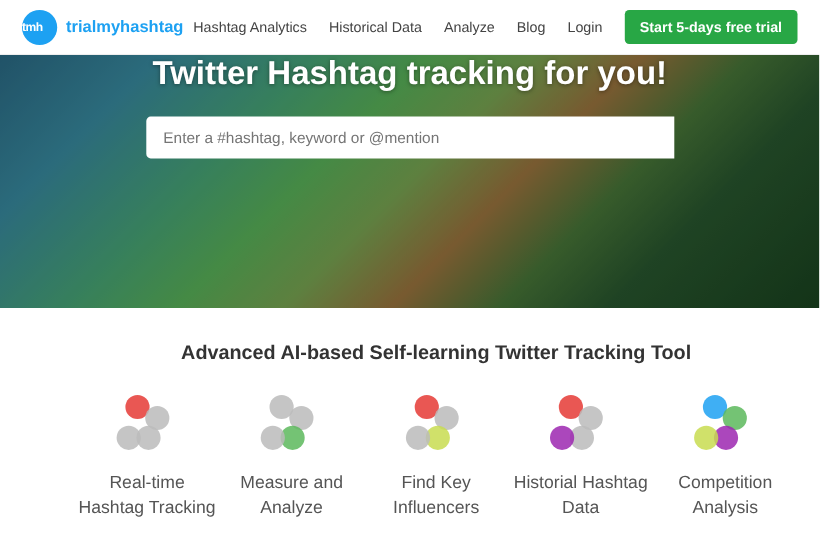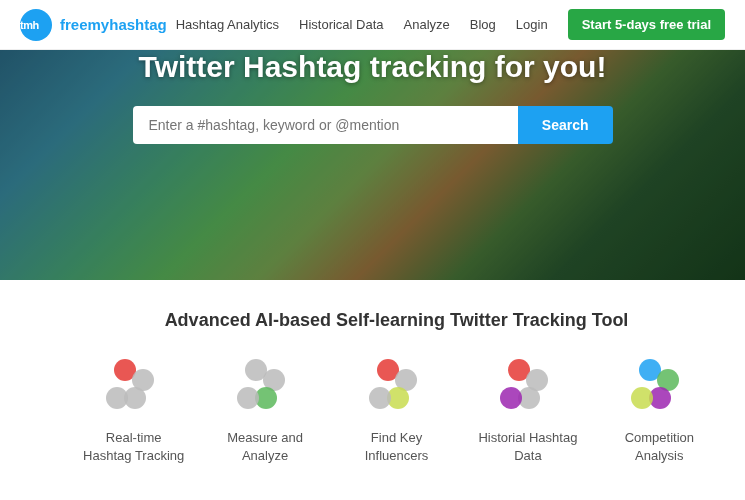--- a/index.html
+++ b/index.html
@@ -60,21 +60,21 @@
     .features-grid { display: flex; justify-content: center; gap: 0; }
     .feature-item { display: flex; flex-direction: column; align-items: center; width: 140px; }
     .feature-icon { width: 60px; height: 60px; margin-bottom: 10px; position: relative; }
 
     
     .petal-group { position: relative; width: 60px; height: 60px; }
     .dot {
       position: absolute; width: 22px; height: 22px; border-radius: 50%; opacity: 0.85;
     }
 
-    .feature-label { font-size: 13px; color: #555; text-align: center; line-height: 1.4; }
+    .feature-label { font-size: 16px; color: #555; text-align: center; line-height: 1.4; }
 
     
     .f1-d1 { background: #e53935; top: 0; left: 10px; }
     .f1-d2 { background: #bbb; top: 10px; left: 28px; }
     .f1-d3 { background: #bbb; top: 28px; left: 20px; }
     .f1-d4 { background: #bbb; top: 28px; left: 2px; }
 
     
     .f2-d1 { background: #bbb; top: 0; left: 10px; }
     .f2-d2 { background: #bbb; top: 10px; left: 28px; }
@@ -101,41 +101,40 @@
   </style>
 </head>
 <body>
 
 <nav>
   <div class="nav-logo">
     <div class="logo-badge">
       <span>tmh</span>
     </div>
     <span class="logo-text">
-      <span>free</span><span style="color:#1da1f2">my</span><span>hashtag</span>
+      <span>trial</span><span style="color:#1da1f2">my</span><span>hashtag</span>
     </span>
   </div>
   <div class="nav-links">
     <a class="nav-link">Hashtag Analytics</a>
     <a class="nav-link">Historical Data</a>
     <a class="nav-link">Analyze</a>
     <a class="nav-link">Blog</a>
     <a class="nav-link">Login</a>
     <button class="btn-trial">Start 5-days free trial</button>
   </div>
 </nav>
 
 <div class="hero">
   <div class="hero-bg"></div>
   <div class="hero-overlay"></div>
   <div class="hero-content">
     <h1 class="hero-title">Twitter Hashtag tracking for you!</h1>
     <div class="search-bar">
       <input class="search-input" type="text" placeholder="Enter a #hashtag, keyword or @mention" style="">
-      <button class="search-btn">Search</button>
     </div>
   </div>
 </div>
 
 <div class="features">
   <h2 class="features-title">Advanced AI-based Self-learning Twitter Tracking Tool</h2>
   <div class="features-grid">
 
     <div class="feature-item">
       <div class="feature-icon">

